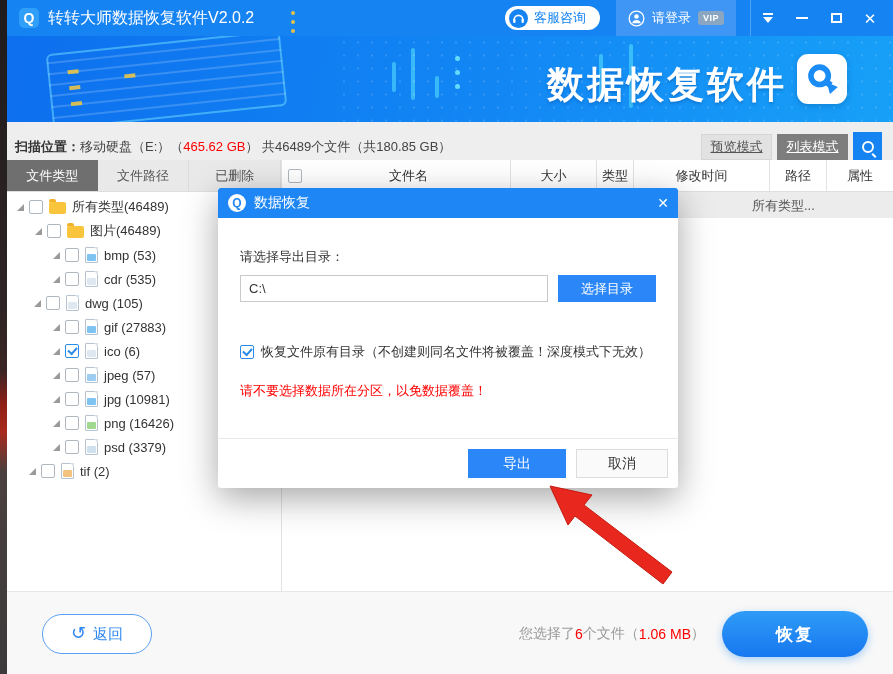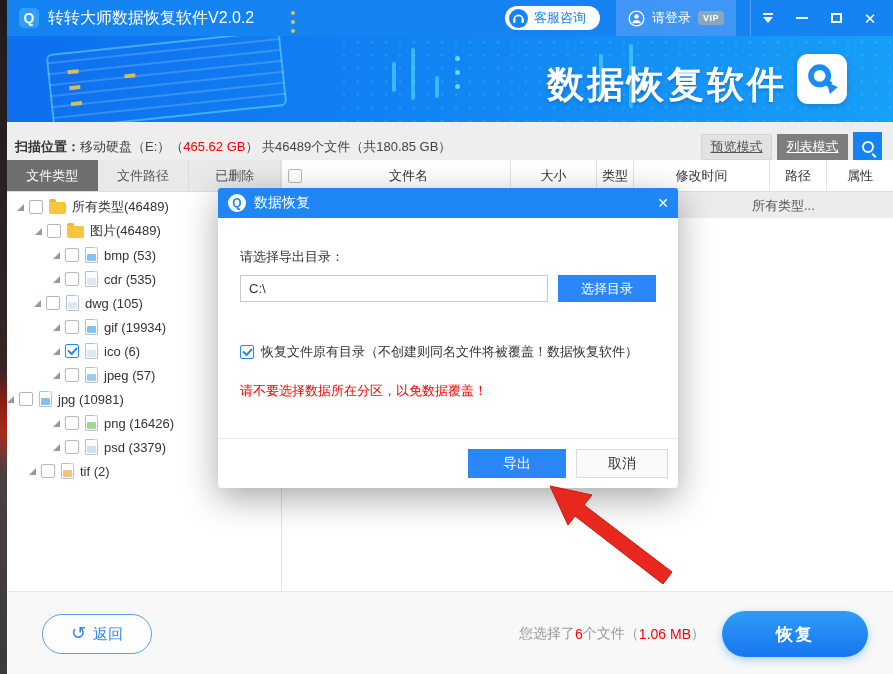--- a/index.html
+++ b/index.html
@@ -326,35 +326,35 @@
         <div class="tree-item" style="padding-left: 27px; text-align: center;">
     <span class="expander"></span>
     <span class="cb"></span>
     <span class="ticon file" style="--fc: #dfe8f0;"></span>
     <span class="tlabel">dwg (105)</span>
   </div>
         <div class="tree-item" style="padding-left: 46px;">
     <span class="expander"></span>
     <span class="cb"></span>
     <span class="ticon file" style="--fc: #7ec3f2;"></span>
-    <span class="tlabel">gif (19934)</span>
+    <span class="tlabel">gif (27883)</span>
   </div>
         <div class="tree-item" style="padding-left: 46px;">
     <span class="expander"></span>
     <span class="cb checked"></span>
     <span class="ticon file" style="--fc: #dfe8f0;"></span>
     <span class="tlabel">ico (6)</span>
   </div>
         <div class="tree-item" style="padding-left: 46px;">
     <span class="expander"></span>
     <span class="cb"></span>
     <span class="ticon file" style="--fc: #9ccdf0;"></span>
     <span class="tlabel">jpeg (57)</span>
   </div>
-        <div class="tree-item" style="">
+        <div class="tree-item" style="padding-left: 46px;">
     <span class="expander"></span>
     <span class="cb"></span>
     <span class="ticon file" style="--fc: #7ec3f2;"></span>
     <span class="tlabel">jpg (10981)</span>
   </div>
         <div class="tree-item" style="padding-left: 46px;">
     <span class="expander"></span>
     <span class="cb"></span>
     <span class="ticon file" style="--fc: #9fd98f;"></span>
     <span class="tlabel">png (16426)</span>
@@ -403,21 +403,21 @@
       <div class="modal-title">数据恢复</div>
       <div class="modal-close">
         <span>✕</span>
       </div>
     </div>
     <div class="modal-label">请选择导出目录：</div>
     <input class="dir-input" value="C:\" style="">
     <div class="browse-btn">选择目录</div>
     <div class="keep-dir-row">
       <span class="cb checked"></span>
-      <span>恢复文件原有目录（不创建则同名文件将被覆盖！数据恢复软件）</span>
+      <span>恢复文件原有目录（不创建则同名文件将被覆盖！深度模式下无效）</span>
     </div>
     <div class="modal-warning">请不要选择数据所在分区，以免数据覆盖！</div>
     <div class="modal-sep"></div>
     <div class="export-btn">导出</div>
     <div class="cancel-btn">取消</div>
   </div>
 
 </div>
 
 <svg class="arrow-overlay" viewBox="0 0 893 674">

